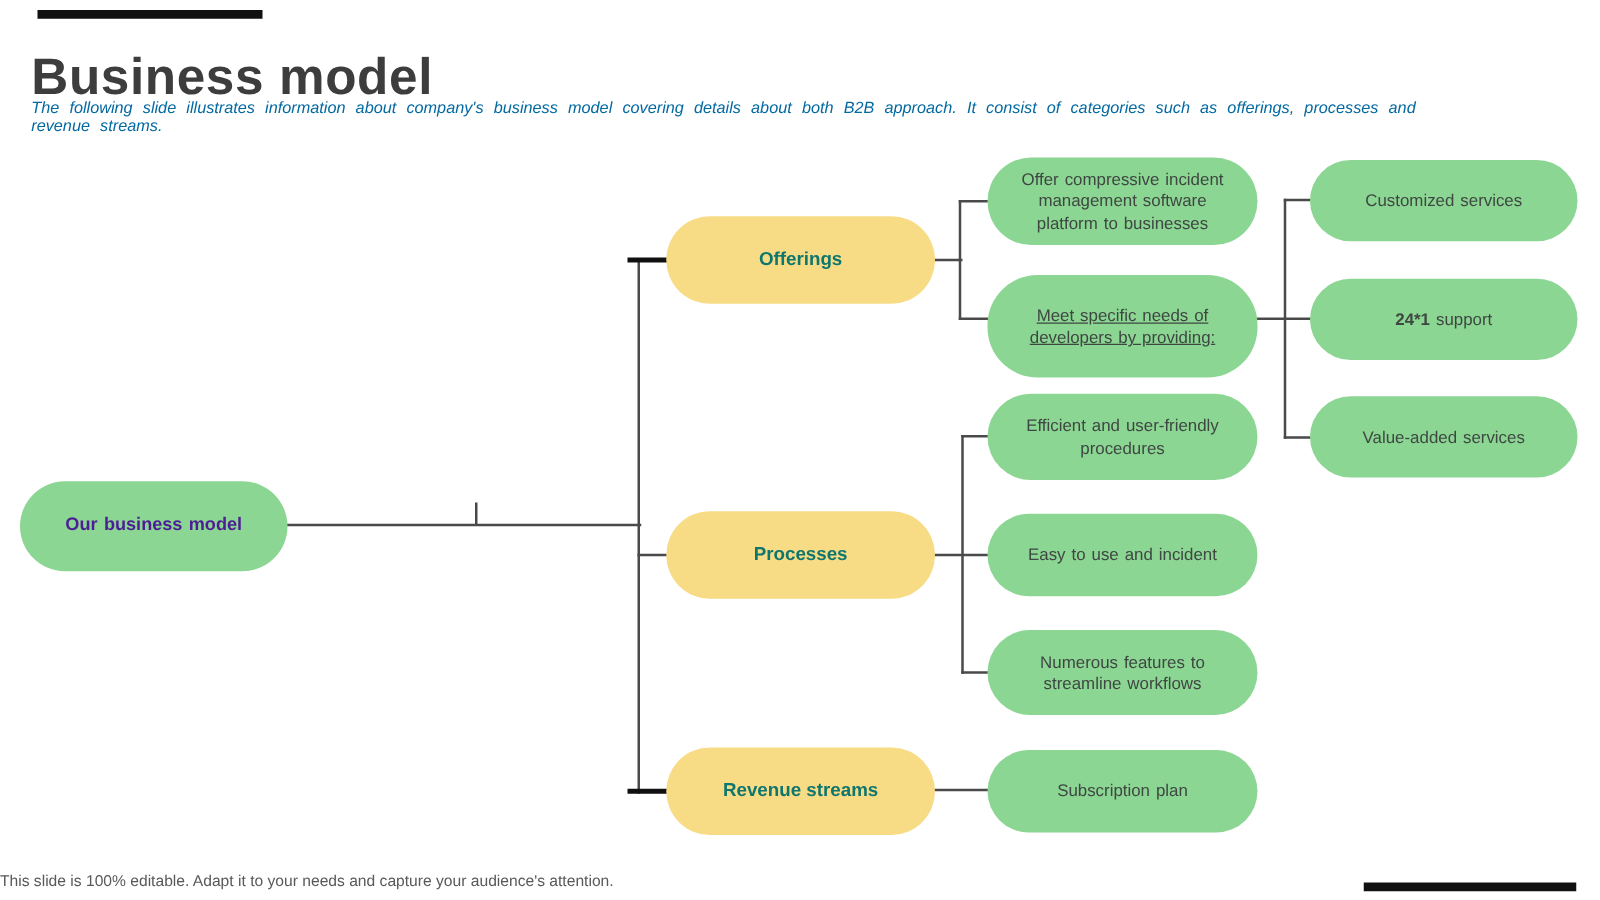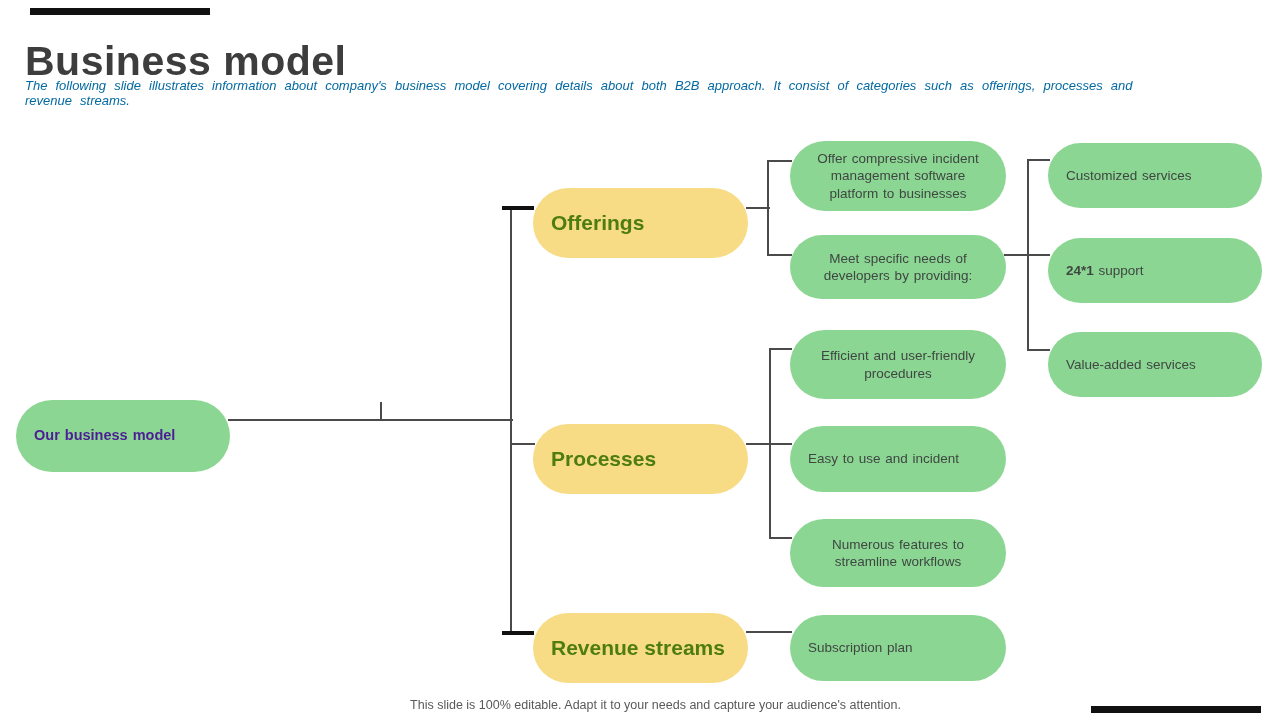--- a/index.html
+++ b/index.html
@@ -38,33 +38,32 @@
     font-size: 13px;
     color: #0369a1;
     word-spacing: 4.5px;
     line-height: 15px;
     font-style: italic;
   }
   .pill {
     position: absolute;
     display: flex;
     align-items: center;
-    justify-content: flex-start;
+    justify-content: center;
     text-align: center;
     border-radius: 40px;
     padding: 0 18px;
     box-sizing: border-box;
     line-height: 17.5px;
-    margin-top: 15px;
   }
   .pill.yellow {
     background: #F8DB85;
-    color: #4d7c0f;
+    color: #0f766e;
     font-weight: bold;
-    font-size: 21px;
+    font-size: 15px;
   }
   .pill.green {
     background: #8CD693;
     color: #3E4742;
     font-size: 13.5px;
     word-spacing: 1px;
   }
   .pill.green.bold {
     font-weight: bold;
     font-size: 14.5px;
@@ -82,24 +81,23 @@
   }
   .hline.thick {
     height: 4px;
     background: #101010;
   }
   .slide-footer {
     position: absolute;
     left: 0;
     right: 0;
     top: 698px;
-    text-align: center;
+    text-align: left;
     font-size: 12.5px;
     color: #595959;
-    margin-left: 31px;
   }
 </style>
 </head>
 <body>
 
 <div class="slide">
 
   <div class="accent-bar" style="left:30px; top:8px; width:180px; height:7px;"></div>
   <div class="accent-bar" style="left:1091px; top:706px; width:170px; height:7px;"></div>
 
@@ -141,21 +139,21 @@
   <div class="pill yellow" style="left:533px; top:409px; width:215px; height:70px;">
     <span>Processes</span>
   </div>
   <div class="pill yellow" style="left:533px; top:598px; width:215px; height:70px;">
     <span>Revenue streams</span>
   </div>
 
   <div class="pill green" style="left:790px; top:126px; width:216px; height:70px;">
     <span>Offer compressive incident management software platform to businesses</span>
   </div>
-  <div class="pill green" style="left:790px; top:220px; width:216px; height:64px;">
+  <div class="pill green" style="left:790px; top:220px; width:216px; height:82px;text-decoration:underline;">
     <span>Meet specific needs of developers by providing:</span>
   </div>
 
   <div class="pill green" style="left:1048px; top:128px; width:214px; height:65px;">
     <span>Customized services</span>
   </div>
   <div class="pill green" style="left:1048px; top:223px; width:214px; height:65px;">
     <span><b>24*1</b><span> support</span></span>
   </div>
   <div class="pill green" style="left:1048px; top:317px; width:214px; height:65px;">

